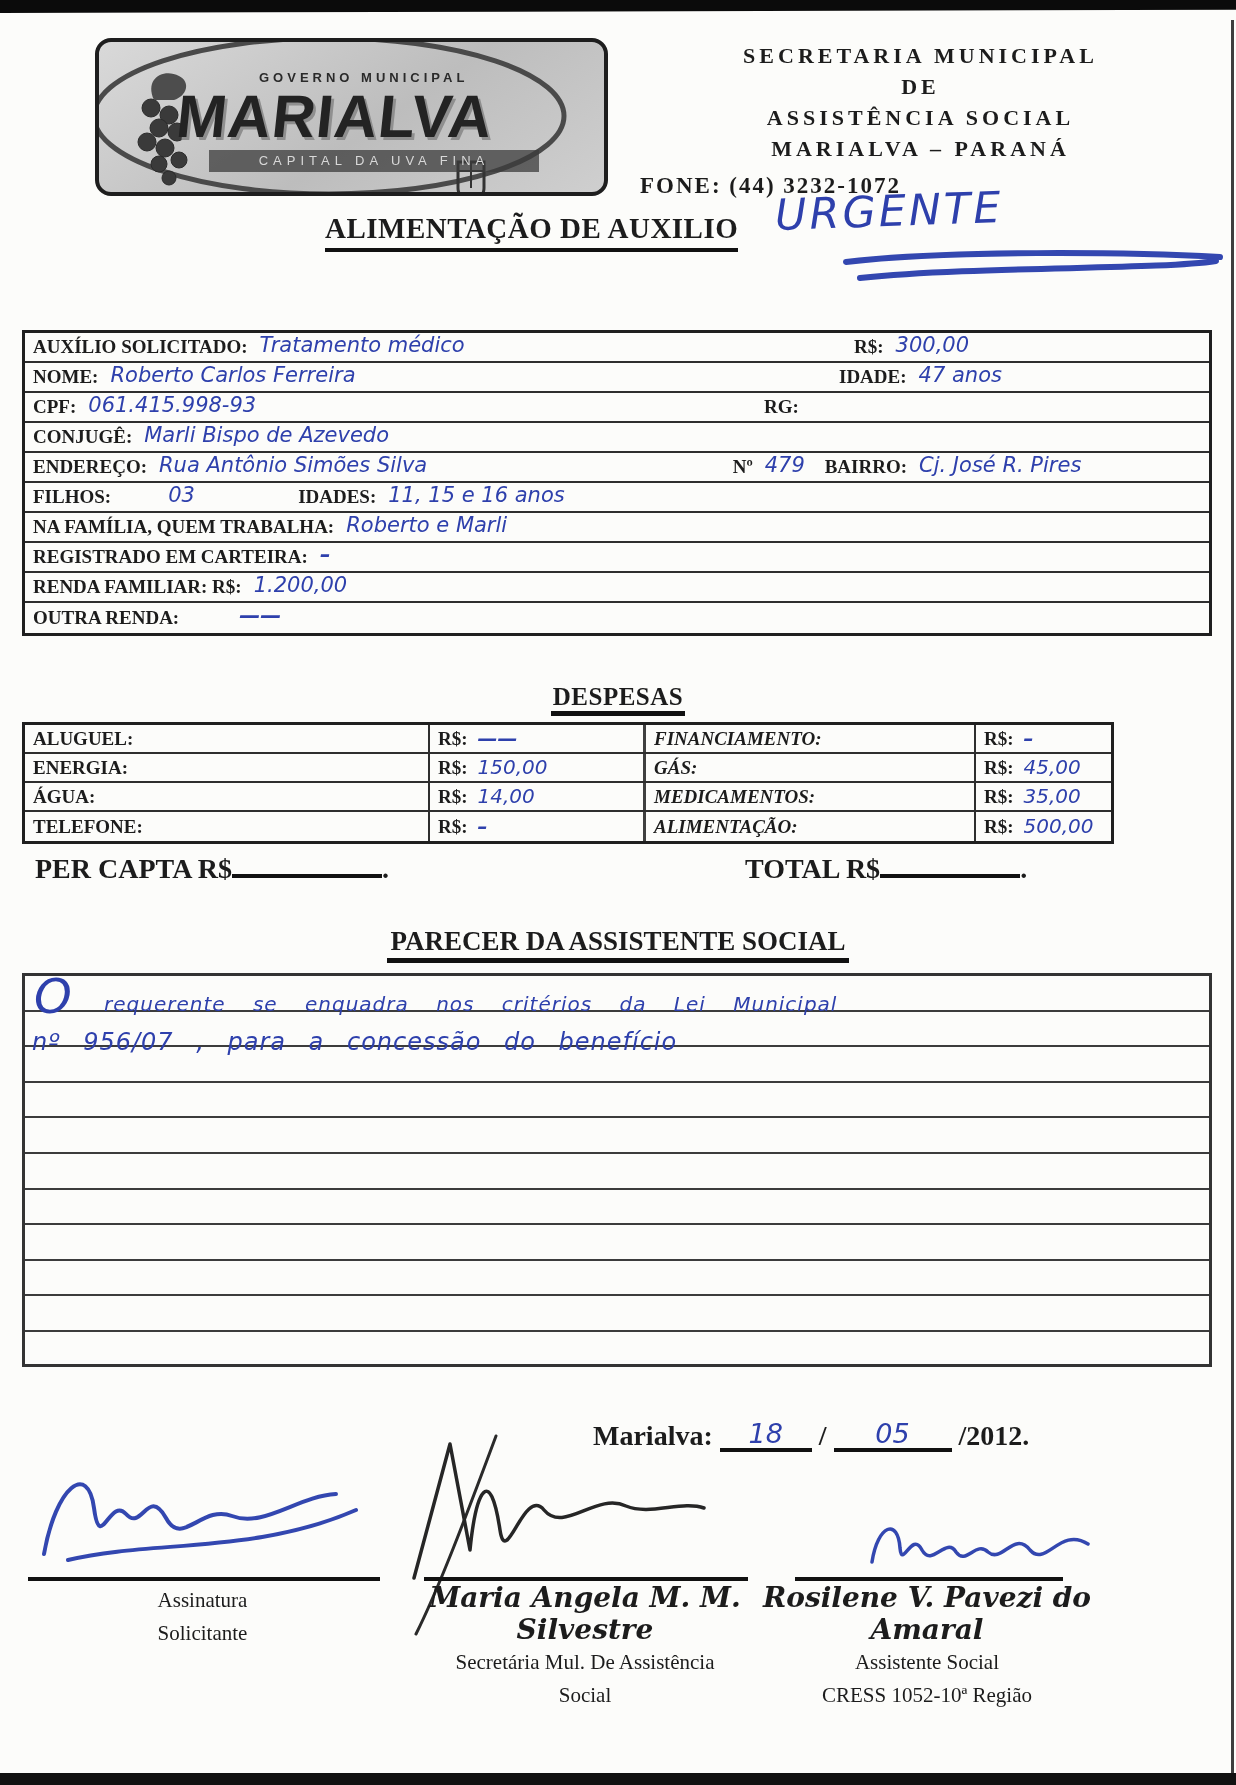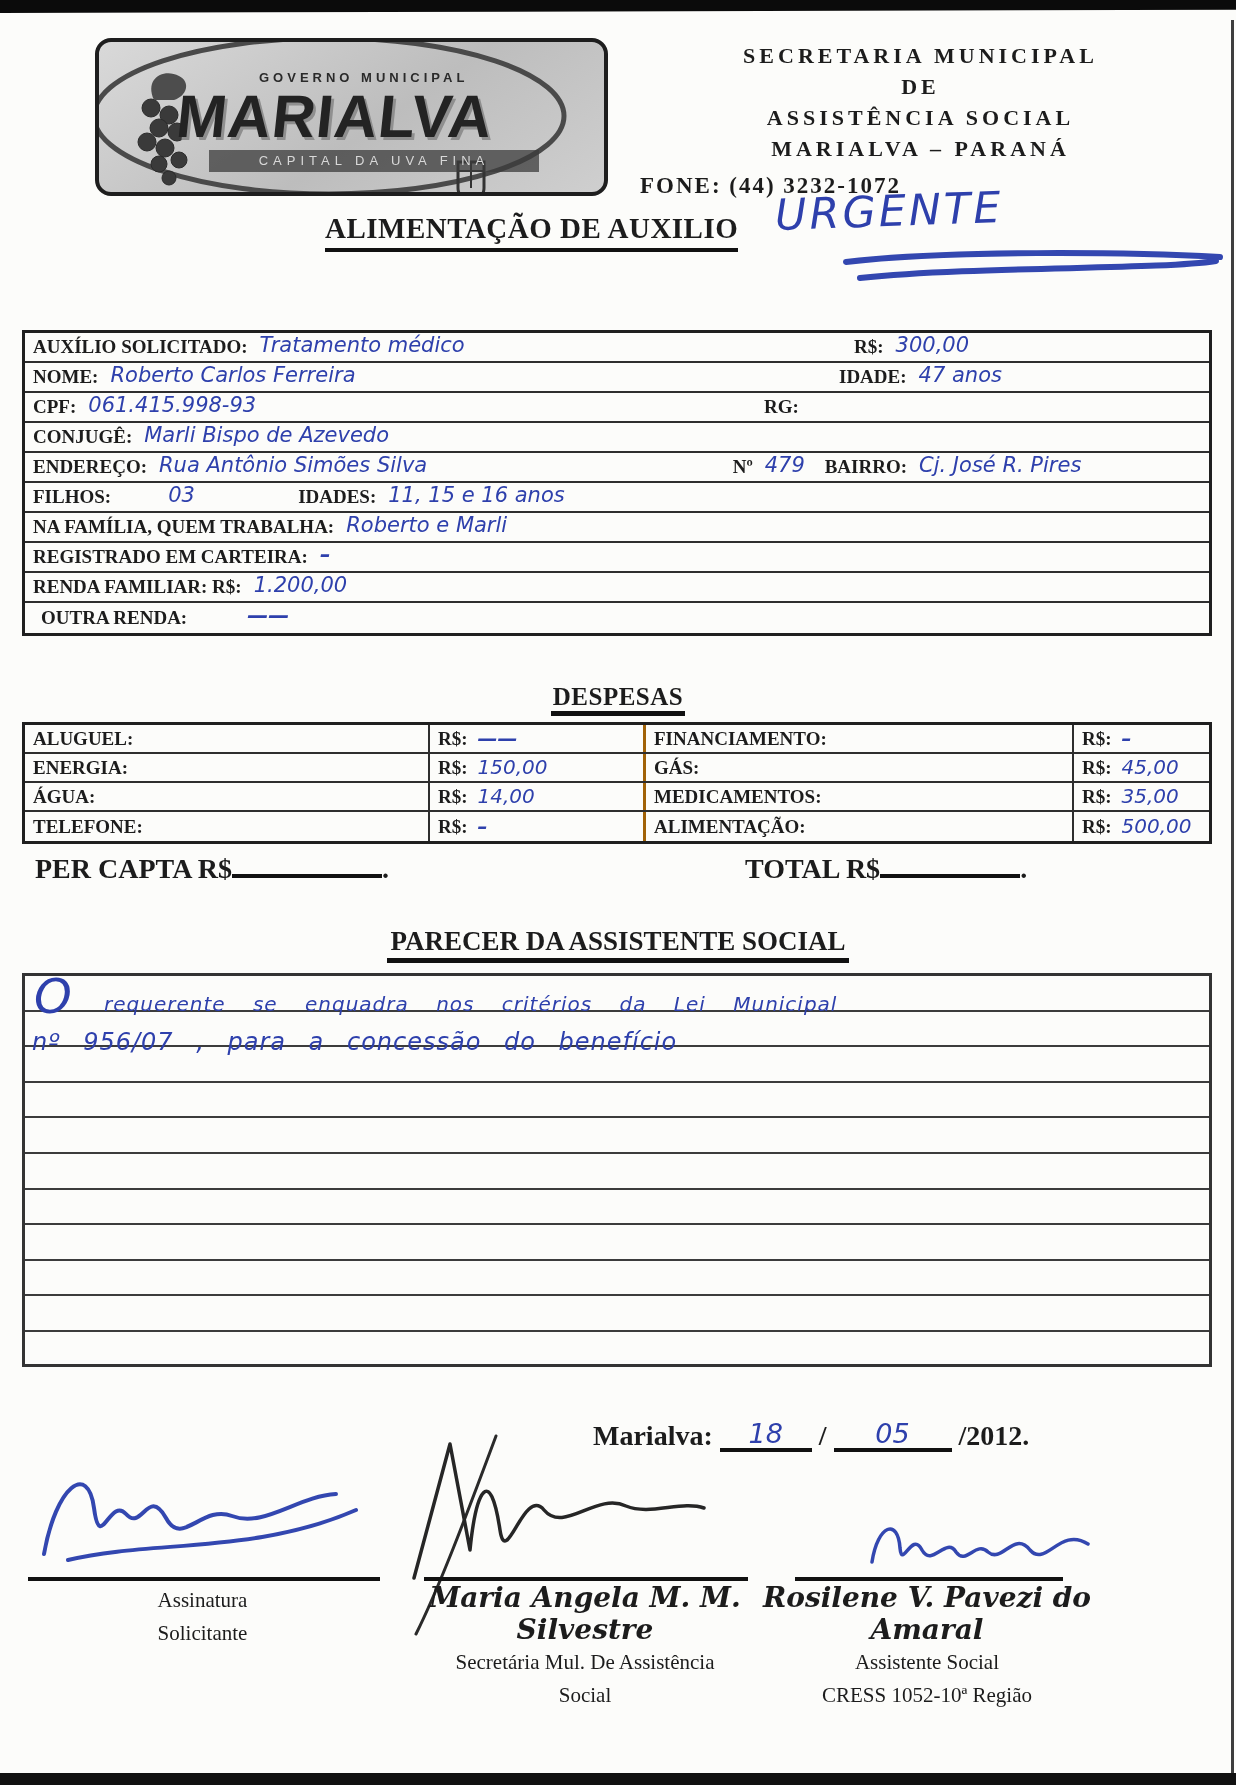--- a/index.html
+++ b/index.html
@@ -28,37 +28,37 @@
   .title{position:absolute;left:325px;top:212px;font-size:29px;font-weight:bold;letter-spacing:.5px;
          border-bottom:4px solid #111;padding-bottom:3px;}
   .hw{font-family:"DejaVu Sans",sans-serif;font-style:italic;color:#2e40ac;}
   .stamp{position:absolute;left:775px;top:186px;font-size:43px;letter-spacing:3px;transform:rotate(-2deg);}
   .stamp-underline{position:absolute;left:838px;top:246px;}
 
   
   .ftable{position:absolute;left:22px;top:330px;width:1190px;height:306px;border:3px solid #1f1f1f;
           display:grid;grid-template-rows:repeat(10,1fr);box-sizing:border-box;}
   .frow{display:flex;align-items:center;border-bottom:2px solid #2e2e2e;padding-left:8px;box-sizing:border-box;overflow:visible;}
-  .frow:last-child{border-bottom:none;margin-left:8px;}
+  .frow:last-child{border-bottom:none;}
   .lbl{font-weight:bold;font-size:19px;white-space:nowrap;}
   .val{font-size:21px;margin-left:12px;white-space:nowrap;position:relative;top:-2px;}
   .fill{flex:1;}
   .rsec{display:flex;align-items:center;}
 
   
   .dhead{position:absolute;left:0;top:683px;width:100%;text-align:center;}
   .dhead span{font-size:25px;font-weight:bold;border-bottom:5px solid #111;padding:0 2px 1px 2px;letter-spacing:.5px;}
-  .dtable{position:absolute;left:22px;top:722px;width:1190px;height:122px;border:3px solid #1f1f1f;
+  .dtable{position:absolute;left:22px;top:722px;width:1092px;height:122px;border:3px solid #1f1f1f;
           display:grid;grid-template-rows:repeat(4,1fr);box-sizing:border-box;}
   .drow{display:flex;align-items:stretch;border-bottom:2px solid #2e2e2e;box-sizing:border-box;}
   .drow:last-child{border-bottom:none;}
   .dc{display:flex;align-items:center;box-sizing:border-box;padding-left:8px;}
   .dc1{width:403px;}
   .dc2{width:215px;border-left:2px solid #2e2e2e;}
-  .dc3{flex:1;border-left:3px solid #a16207;}
+  .dc3{flex:1;border-left:3px solid #404040;font-style:italic;}
   .dc4{width:137px;border-left:2px solid #2e2e2e;}
   .dval{font-size:20px;margin-left:10px;position:relative;top:-1px;white-space:nowrap;}
 
   .capta{position:absolute;left:35px;top:850px;font-size:28px;font-weight:bold;}
   .total{position:absolute;left:745px;top:850px;font-size:28px;font-weight:bold;}
   .blank{display:inline-block;border-bottom:4px solid #111;width:150px;height:24px;vertical-align:baseline;}
 
   
   .phead{position:absolute;left:0;top:926px;width:100%;text-align:center;}
   .phead span{font-size:27px;font-weight:bold;border-bottom:5px solid #111;padding:0 4px 2px 4px;}

